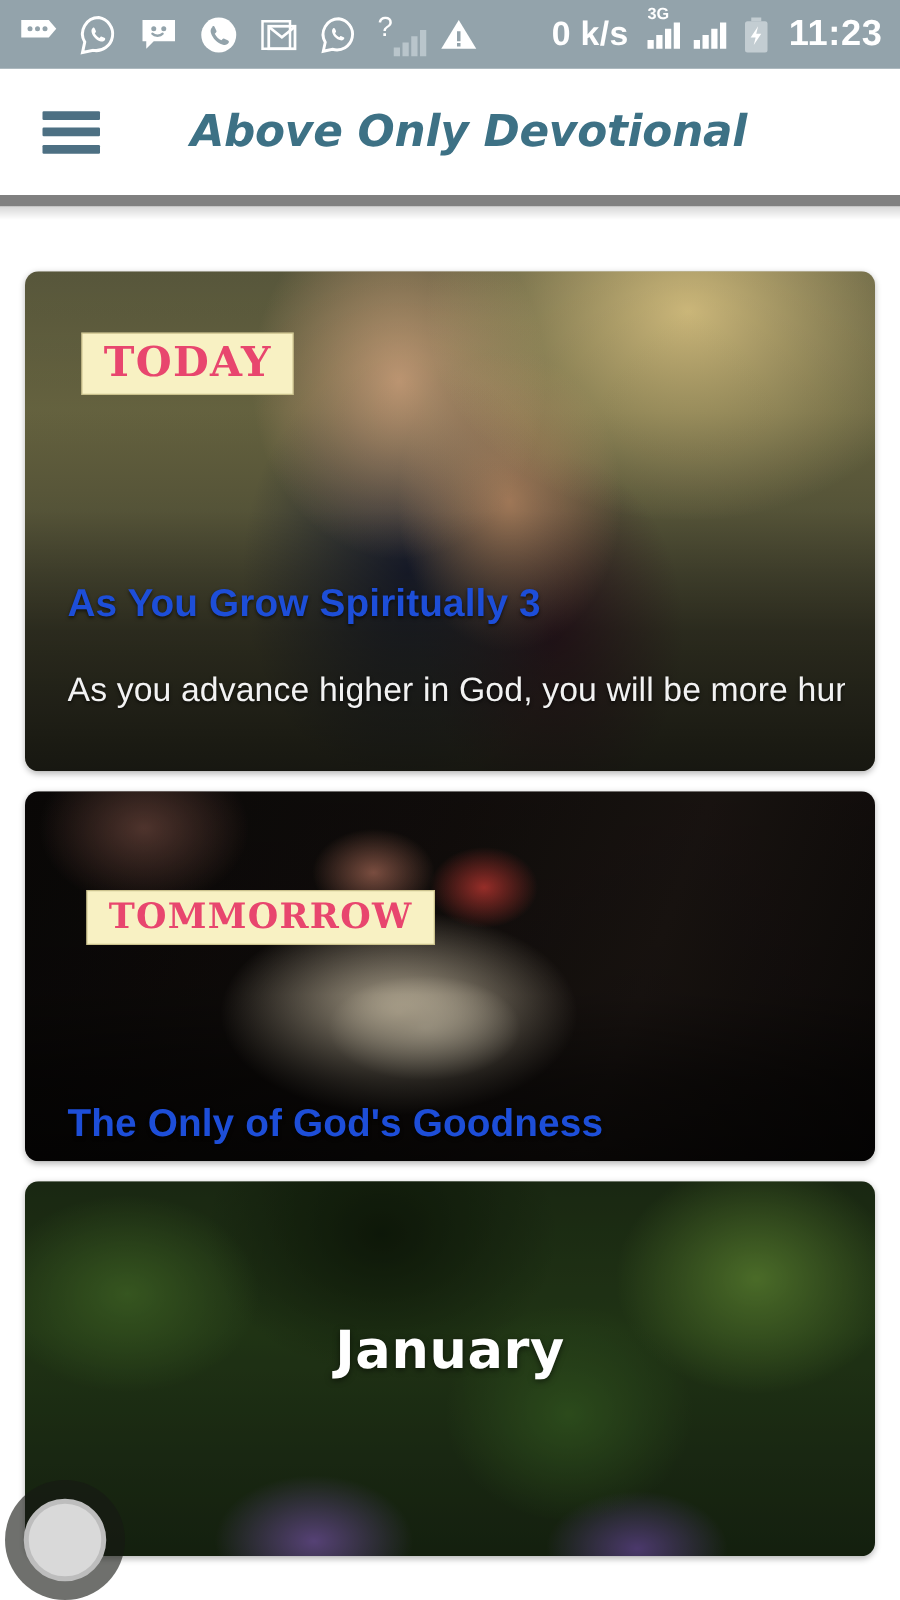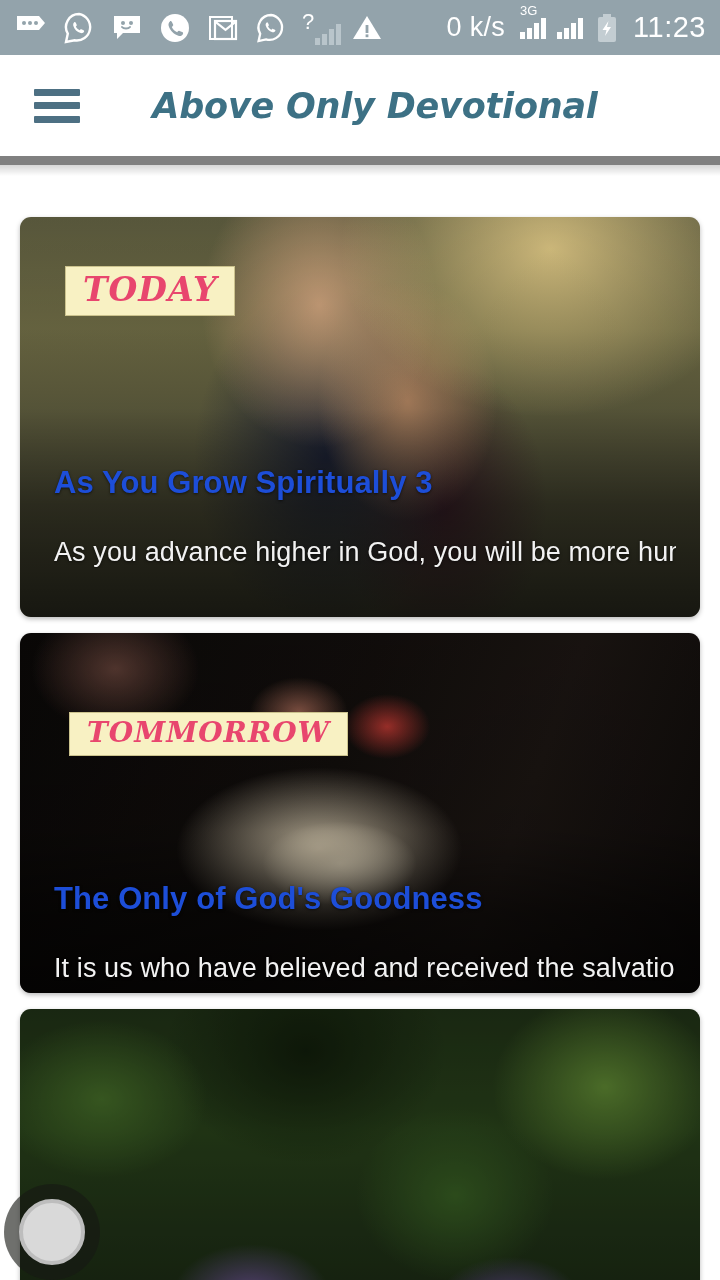--- a/index.html
+++ b/index.html
@@ -5,21 +5,21 @@
   * { margin:0; padding:0; box-sizing:border-box; }
   html,body { width:720px; height:1280px; overflow:hidden; background:#ffffff;
     font-family:"Liberation Sans", sans-serif; }
 
   
   .statusbar{
     position:relative; width:720px; height:55px; background:#93a3ab;
     display:flex; align-items:center; padding:0 14px; gap:0;
   }
   .sb-left{ display:flex; align-items:center; gap:14px; flex:0 0 auto; }
-  .sb-right{ display:flex; align-items:center; gap:11px; margin-left:auto; }
+  .sb-right{ display:flex; align-items:center; gap:11px; margin-left:auto;font-weight:bold; }
   .sb-ico{ width:34px; height:34px; display:block; }
   .sb-ico svg{ display:block; width:34px; height:34px; }
   .sb-speed{ color:#fff; font-size:27px; letter-spacing:.3px; margin-right:4px;
     font-family:"Liberation Sans", sans-serif; }
   .sb-clock{ color:#fff; font-size:29px; letter-spacing:.5px; margin-left:2px; }
   .sig{ display:flex; align-items:flex-end; gap:2px; height:22px; }
   .sig i{ display:block; width:5px; background:#ffffff; }
   .sig i:nth-child(1){ height:7px; }
   .sig i:nth-child(2){ height:11px; }
   .sig i:nth-child(3){ height:16px; }
@@ -46,21 +46,21 @@
   .div-shadow{ width:720px; height:11px;
     background:linear-gradient(to bottom, rgba(0,0,0,.16), rgba(0,0,0,0)); }
 
   
   .content{ width:720px; height:1104px; background:#fff; padding:41px 20px 0 20px; }
   .card{
     position:relative; width:680px; border-radius:11px; overflow:hidden;
     margin-bottom:16px; box-shadow:0 2px 5px rgba(0,0,0,.28);
   }
   .card-a{ height:400px; }
-  .card-b{ height:360px; }
+  .card-b{ height:296px; }
   .card-c{ height:300px; }
 
   .bg{ position:absolute; inset:0; }
   .shade{ position:absolute; inset:0; }
 
   
   .art-a{
     background:
       radial-gradient(ellipse 300px 240px at 78% 8%, rgba(255,226,150,.75), rgba(255,210,130,0) 70%),
       radial-gradient(ellipse 190px 230px at 44% 22%, #caa07a 0%, rgba(202,160,122,0) 62%),
@@ -96,21 +96,21 @@
       radial-gradient(ellipse 120px 80px at 34% 96%, #7b5ea8 0%, rgba(123,94,168,0) 66%),
       radial-gradient(ellipse 110px 70px at 72% 98%, #6c529b 0%, rgba(108,82,155,0) 66%),
       radial-gradient(ellipse 200px 160px at 42% 14%, #14220d 0%, rgba(20,34,13,0) 70%),
       linear-gradient(to bottom, #25391a 0%, #2e4a1e 40%, #24381a 75%, #1d2e15 100%);
   }
   .shade-c{ background:rgba(0,0,0,.30); }
 
   .badge{
     position:absolute; left:45px; top:49px; background:#f8f1c3;
     padding:5px 17px 7px 17px; border:1px solid rgba(120,105,40,.35);
-    color:#e8466e; font-size:33px; font-style:italic; font-weight:bold;
+    color:#e8466e; font-size:33px; font-weight:bold;
     letter-spacing:1px; line-height:1.08; white-space:nowrap;
     font-family:"DejaVu Serif", serif;
   }
   .badge-b{ top:79px; left:49px; font-size:28px; }
 
   .card-title{
     position:absolute; left:34px; color:#1d4ed8; font-size:31px; font-weight:bold;
     letter-spacing:.1px; text-shadow:0 1px 3px rgba(0,0,0,.6);
   }
   .card-desc{
@@ -270,18 +270,19 @@
     <div class="bg art-b"></div>
     <div class="shade shade-b"></div>
     <div class="badge badge-b">TOMMORROW</div>
     <div class="card-title tb-title">The Only of God's Goodness</div>
     <div class="card-desc tb-desc">It is us who have believed and received the salvation f...</div>
   </div>
 
   <div class="card card-c">
     <div class="bg art-c"></div>
     <div class="shade shade-c"></div>
+    <div class="month">January</div>
   </div>
 </div>
 
 <div class="assist">
   <div class="assist-inner"></div>
 </div>
 
 </body></html>

